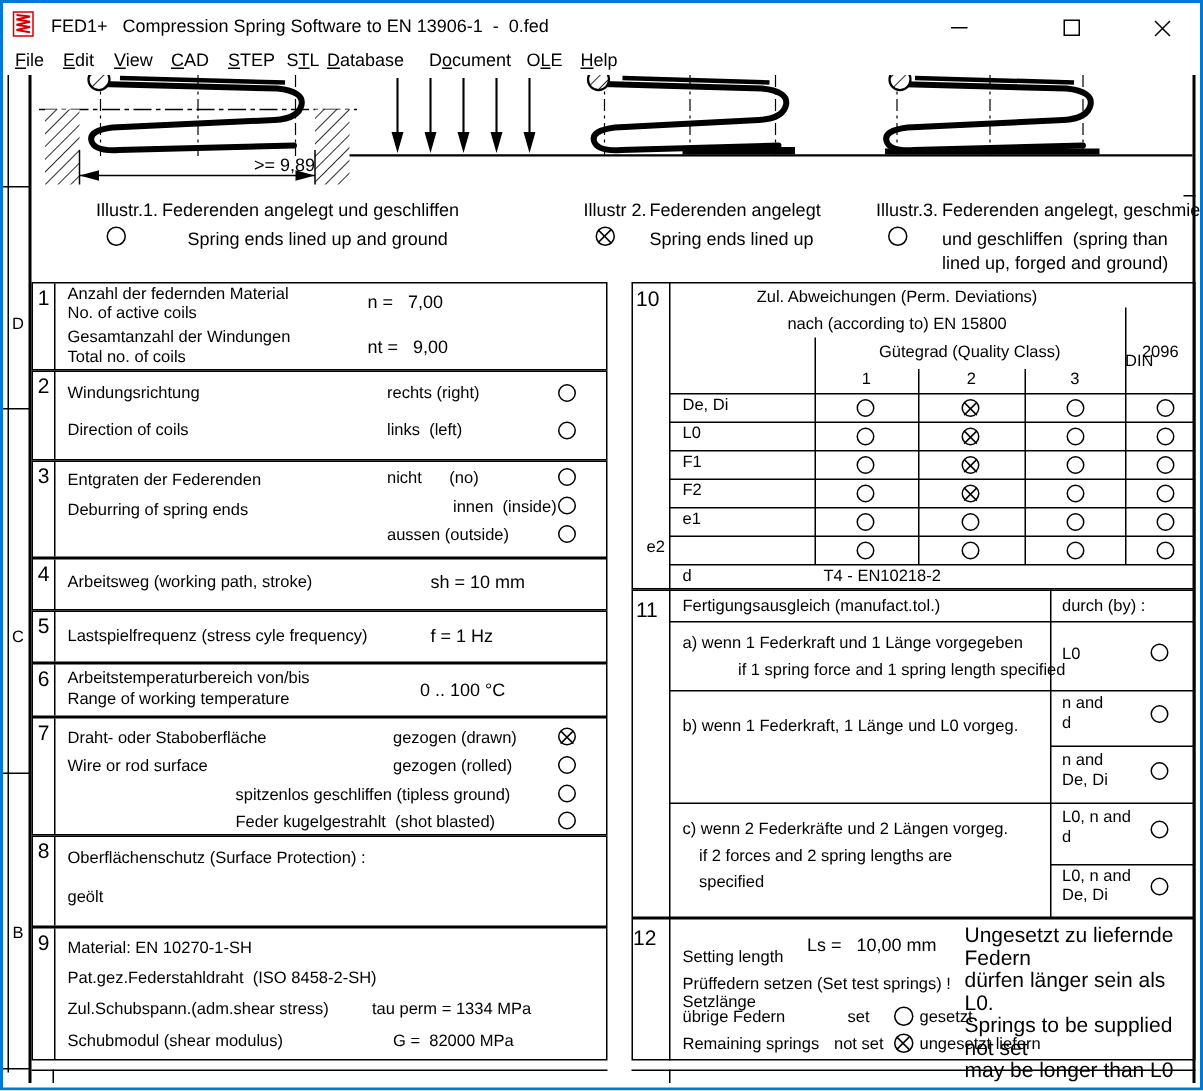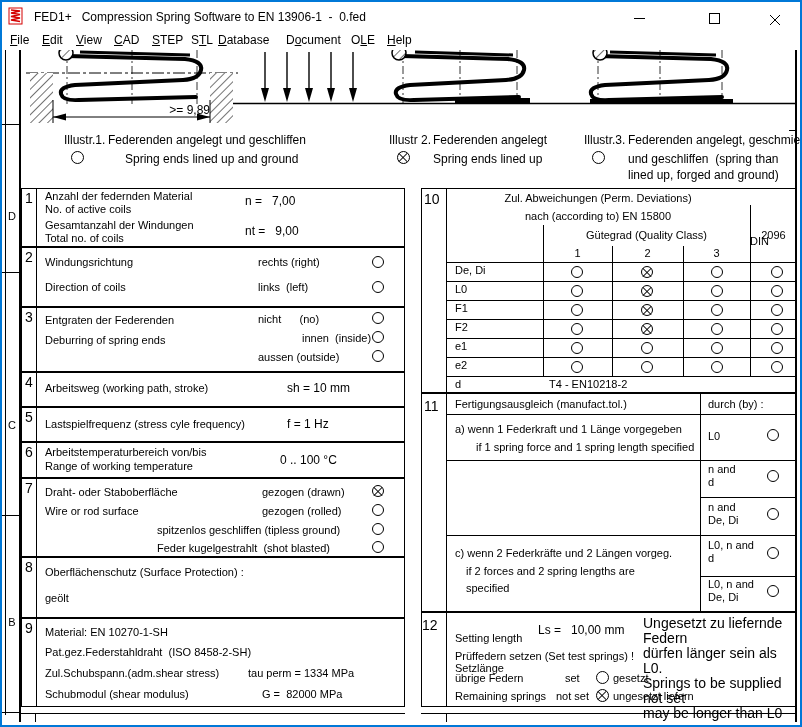--- a/index.html
+++ b/index.html
@@ -288,40 +288,41 @@
   <div class="t" style="left:455px;top:321px;">F2</div>
   <span class="radio" style="left:571px;top:323px;"></span>
   <span class="radio checked" style="left:641px;top:323px;"></span>
   <span class="radio" style="left:711px;top:323px;"></span>
   <span class="radio" style="left:771px;top:323px;"></span>
   <div class="t" style="left:455px;top:340px;">e1</div>
   <span class="radio" style="left:571px;top:342px;"></span>
   <span class="radio" style="left:641px;top:342px;"></span>
   <span class="radio" style="left:711px;top:342px;"></span>
   <span class="radio" style="left:771px;top:342px;"></span>
-  <div class="t" style="left:455px;top:359px;">e2</div>
+  <div class="t" style="left:431px;top:359px;">e2</div>
   <span class="radio" style="left:571px;top:361px;"></span>
   <span class="radio" style="left:641px;top:361px;"></span>
   <span class="radio" style="left:711px;top:361px;"></span>
   <span class="radio" style="left:771px;top:361px;"></span>
   <div class="t" style="left:455px;top:378px;">d</div>
   <div class="t" style="left:549px;top:378px;">T4 - EN10218-2</div>
 
   <div class="box" style="left:421px;top:393px;width:376px;height:219px;"></div>
   <div class="vl" style="left:446px;top:393px;height:219px;"></div>
   <div class="vl" style="left:700px;top:393px;height:219px;"></div>
   <div class="num" style="left:424px;top:399px;width:20px;">11</div>
   <div class="t" style="left:455px;top:398px;">Fertigungsausgleich (manufact.tol.)</div>
   <div class="t" style="left:708px;top:398px;">durch (by) :</div>
   <div class="hl" style="left:446px;top:414px;width:350px;"></div>
   <div class="t" style="left:455px;top:423px;">a) wenn 1 Federkraft und 1 Länge vorgegeben</div>
-  <div class="t" style="left:476px;top:441px;">if 1 spring force and 1 spring length specified</div>
+  <div class="t" style="left:492px;top:441px;">if 1 spring force and 1 spring length specified</div>
   <div class="t" style="left:708px;top:430px;">L0</div>
   <span class="radio" style="left:767px;top:429px;"></span>
   <div class="hl" style="left:446px;top:460px;width:350px;"></div>
+  <div class="t" style="left:455px;top:478px;">b) wenn 1 Federkraft, 1 Länge und L0 vorgeg.</div>
   <div class="t ml" style="left:708px;top:463px;">n and
 d</div>
   <span class="radio" style="left:767px;top:470px;"></span>
   <div class="hl" style="left:700px;top:497px;width:96px;"></div>
   <div class="t ml" style="left:708px;top:501px;">n and
 De, Di</div>
   <span class="radio" style="left:767px;top:508px;"></span>
   <div class="hl" style="left:446px;top:535px;width:350px;"></div>
   <div class="t" style="left:455px;top:547px;">c) wenn 2 Federkräfte und 2 Längen vorgeg.</div>
   <div class="t" style="left:466px;top:565px;">if 2 forces and 2 spring lengths are</div>

